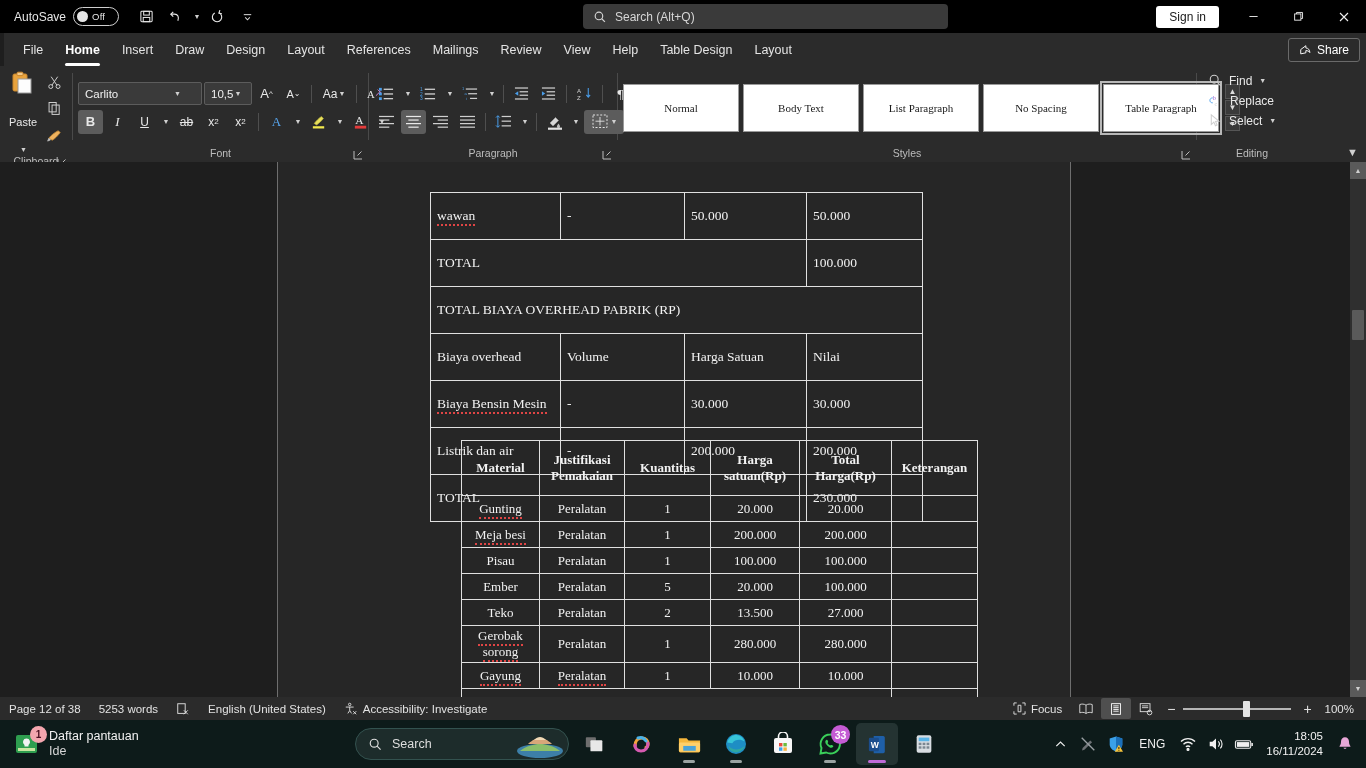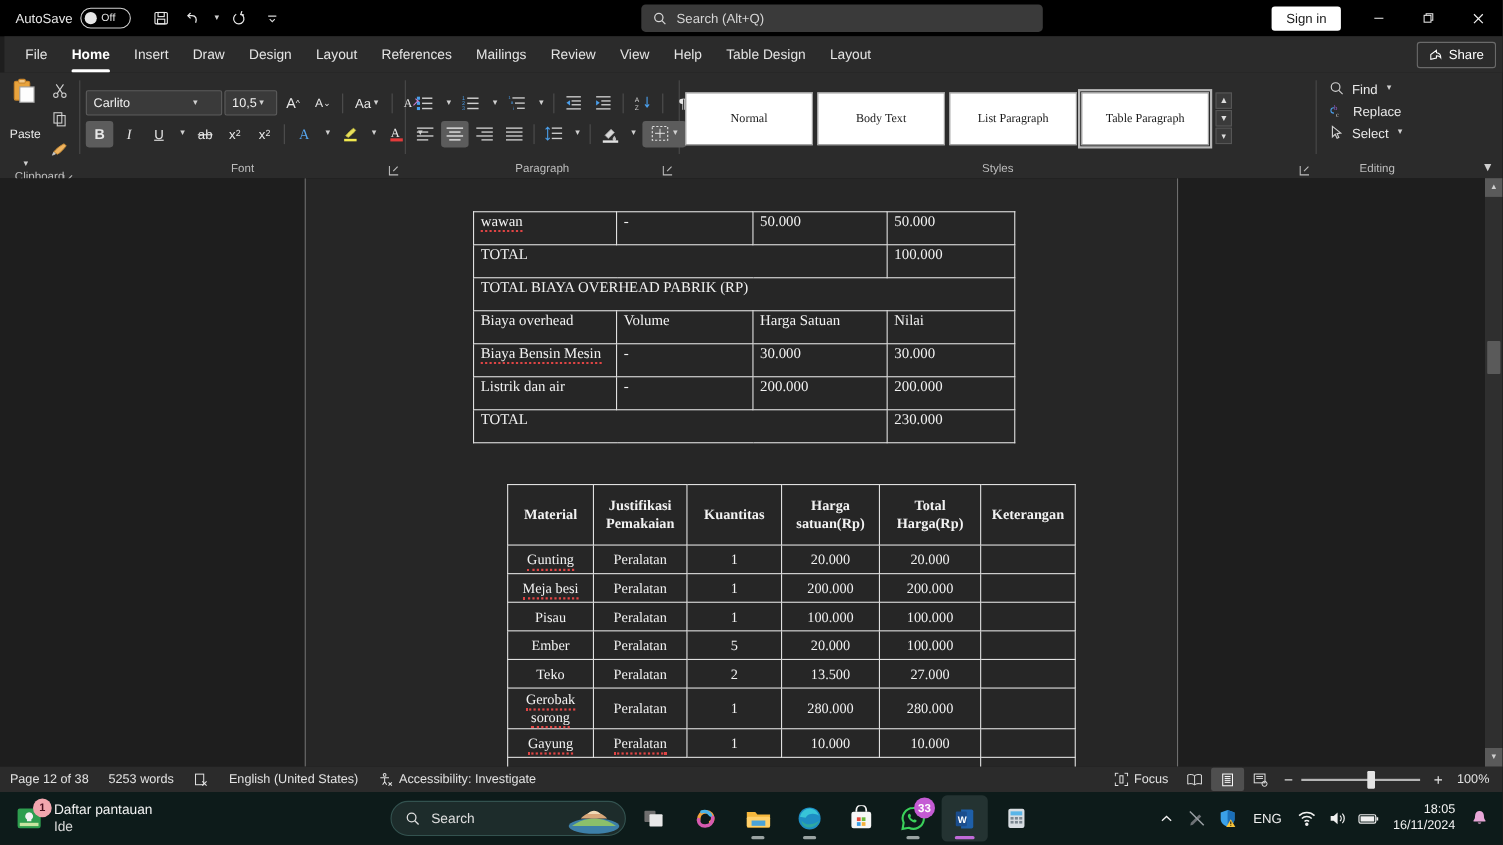--- a/index.html
+++ b/index.html
@@ -144,21 +144,21 @@
     position:absolute; left:277px; top:0px; width:794px; height:535px;
     background:#262626; border-left:1px solid #6e6e6e; border-right:1px solid #6e6e6e;
   }
 
   
   table.t1 {
     position:absolute; left:152px; top:30px; width:492px;
     border-collapse:collapse; table-layout:fixed;
   }
   table.t1 td {
-    border:1px solid #e0e0e0; padding:0 6px; font-size:13.5px; vertical-align:top;
+    border:1px solid #e0e0e0; padding:15px 6px; font-size:13.5px; vertical-align:top;
     height:30px; font-family:"Liberation Serif", serif; color:#f2f2f2;
   }
 
   
   table.t2 {
     position:absolute; left:183px; top:278px; width:516px;
     border-collapse:collapse; table-layout:fixed;
   }
   table.t2 td, table.t2 th {
     border:1px solid #e0e0e0; font-size:13px; text-align:center;
@@ -627,20 +627,21 @@
       </div>
     </div>
     <div class="grp-sep"></div>
 
     <div class="grp" style="width:578px">
       <div class="grp-body">
         <div class="styles-row">
           <div class="style-card">Normal</div>
           <div class="style-card">Body Text</div>
           <div class="style-card">List Paragraph</div>
+          <div class="style-card">No Spacing</div>
           <div class="style-card sel">Table Paragraph</div>
           <div class="style-scroll">
             <div>▲</div>
             <div>▼</div>
             <div>▾</div>
           </div>
         </div>
       </div>
       <div class="grp-label">
         <span>Styles</span>

